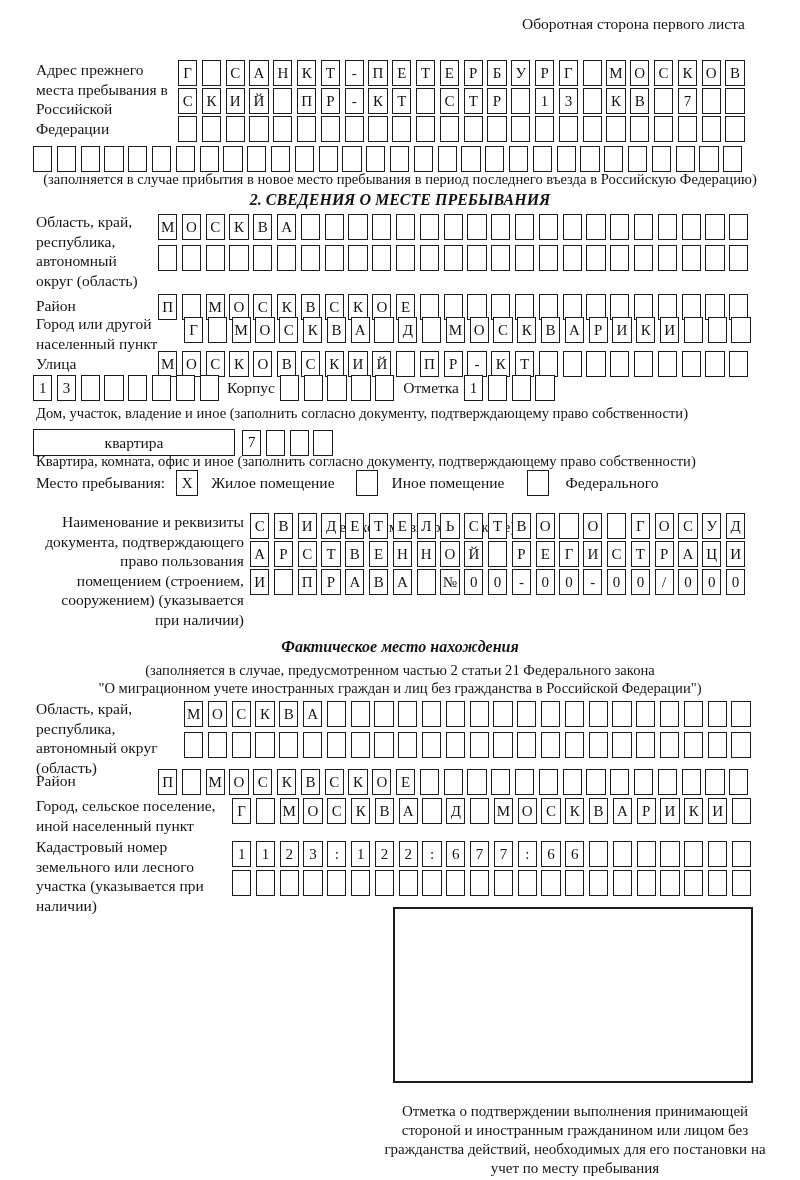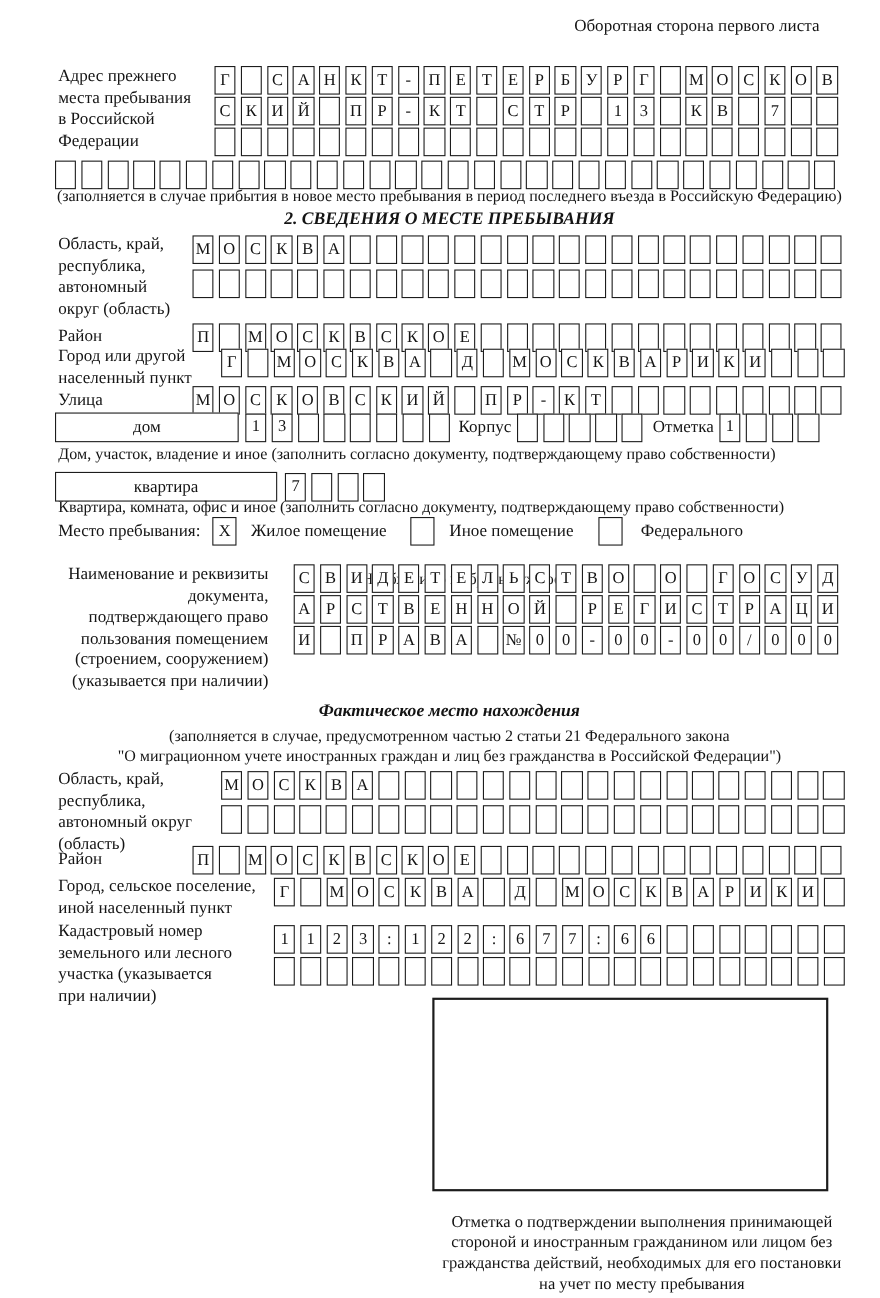--- a/index.html
+++ b/index.html
@@ -1,18 +1,18 @@
 <!DOCTYPE html>
 <html><head>
 <meta charset="utf-8">
 <style>
   * { margin:0; padding:0; box-sizing:border-box; }
   html,body { width:800px; height:1180px; background:#ffffff; overflow:hidden; }
   body { font-family:"Liberation Serif","DejaVu Serif",serif; color:#141414; position:relative; }
-  .abs { position:absolute;padding-left:17px; }
+  .abs { position:absolute; }
   .lbl { font-size:15.5px; line-height:19.5px; }
   .note { font-size:14.6px; line-height:18px; }
   .center { width:800px; text-align:center; }
   .title { font-weight:bold; font-size:16px;font-style:italic; }
   .boxes { display:flex; gap:4.5px; }
   .boxcol { display:flex; flex-direction:column; }
   .g2 { gap:2px; } .g5 { gap:5px; } .g3 { gap:3px; }
   .cb { flex:0 0 19.3px; width:19.3px; height:26px; border:1.8px solid #1c1c1c;
         display:flex; align-items:center; justify-content:center;
         font-size:15px; line-height:1; background:#fff; }
@@ -285,21 +285,20 @@
     <span class="cb"></span>
     <span class="cb"></span>
     <span class="cb"></span>
     <span class="cb"></span>
     <span class="cb"></span>
     <span class="cb"></span>
     <span class="cb"></span>
   </div>
 
 <div class="abs hrow" style="top:375px; left:33px;">
-  <div class="wbox" style="width:167px; margin-right:6px;">дом</div>
   <div class="boxes" style="margin-right:8px;">
       <span class="cb">1</span>
       <span class="cb">3</span>
       <span class="cb"></span>
       <span class="cb"></span>
       <span class="cb"></span>
       <span class="cb"></span>
       <span class="cb"></span>
       <span class="cb"></span>
     </div>

